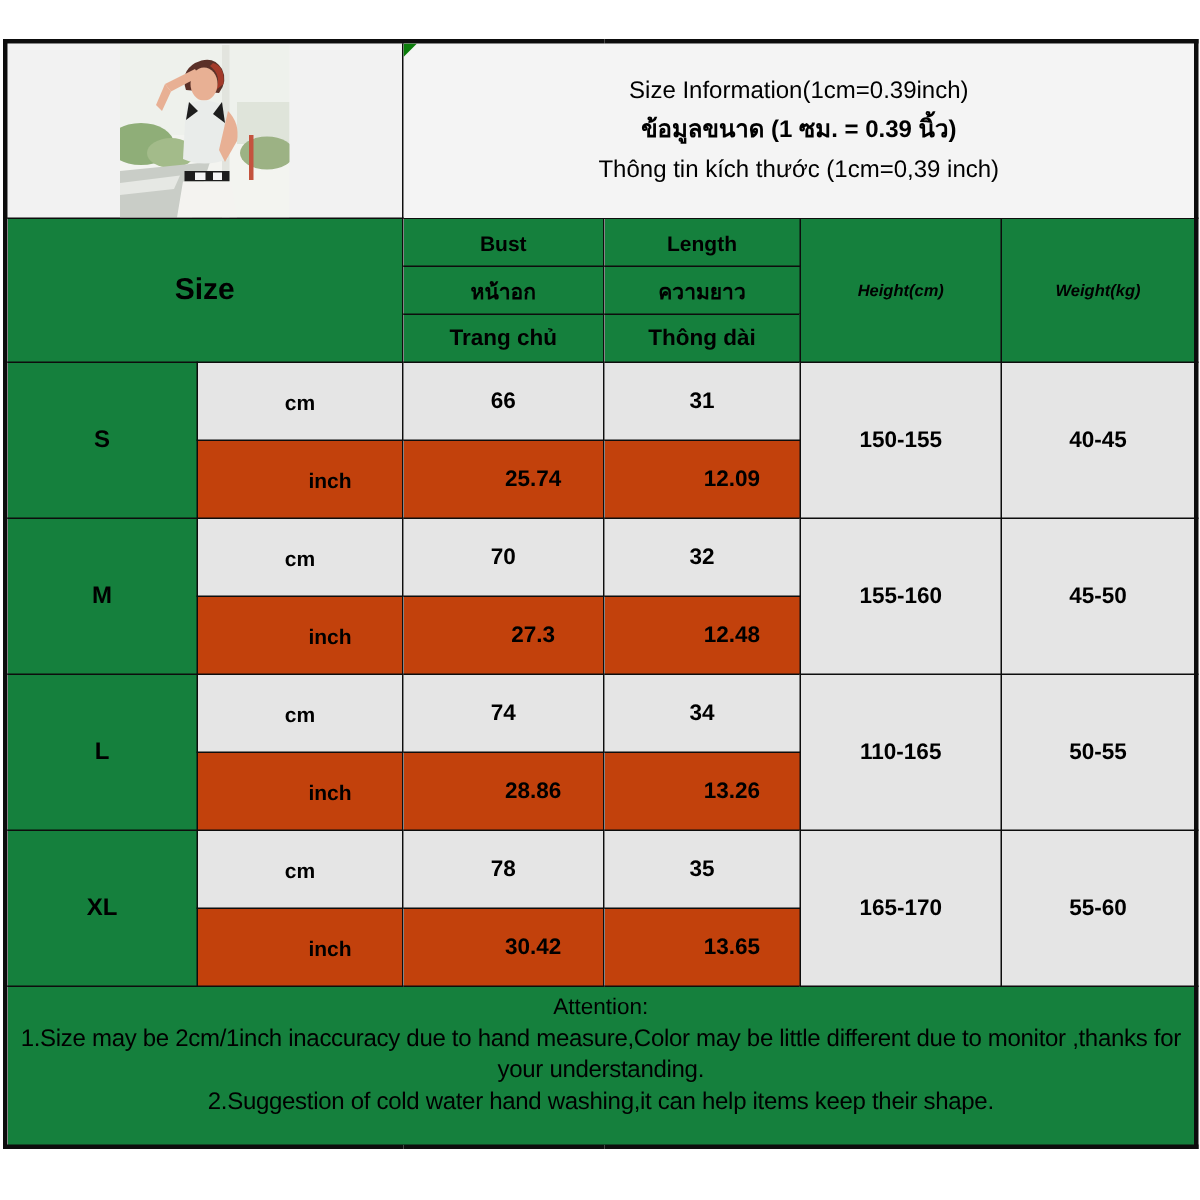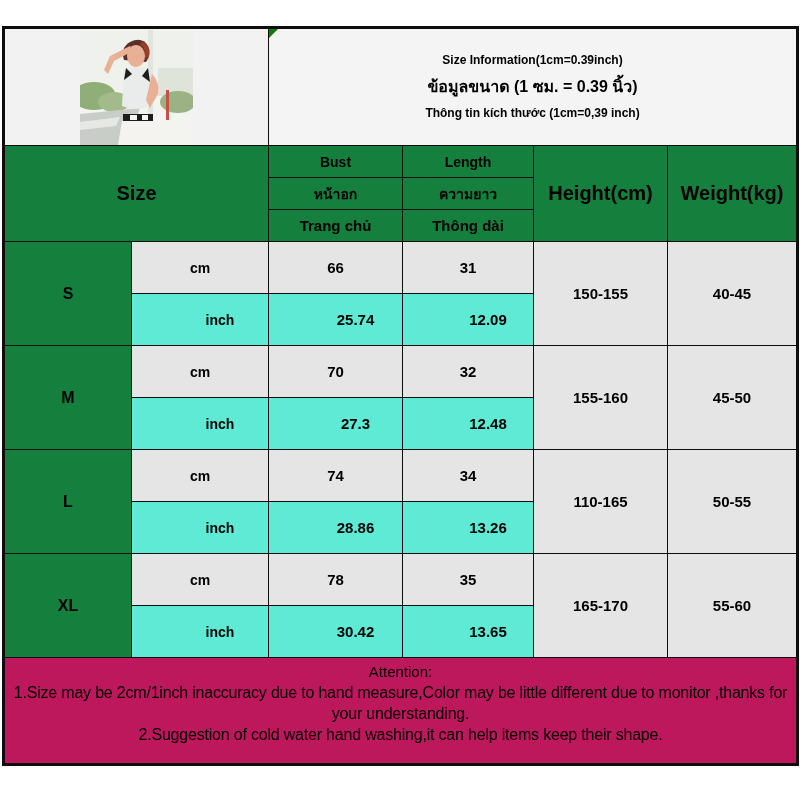--- a/index.html
+++ b/index.html
@@ -10,38 +10,38 @@
   }
   .sheet{position:absolute;left:0;top:0;width:800px;height:800px;background:#fff;}
   table.size-chart{
     position:absolute;left:2px;top:26px;width:794px;height:740px;
     border-collapse:collapse;table-layout:fixed;
     border:3px solid #0d0d0d;
   }
   td{border:1.5px solid #0d0d0d;text-align:center;vertical-align:middle;padding:0;overflow:hidden;}
   .hdr{background:#15803d;font-weight:bold;}
   .lt{background:#e5e5e5;}
-  .wh{background:#5eead4;padding-left:40px;}
+  .wh{background:#c2410c;padding-left:40px;}
   .photo-cell{background:#f2f2f2;}
   .info-cell{background:#f4f4f4;position:relative;}
-  .info-en,.info-vi{font-weight:bold;font-size:12px;line-height:27px;}
+  .info-en,.info-vi{font-weight:normal;font-size:16px;line-height:27px;}
   .info-th{font-weight:bold;font-size:16px;line-height:26px;}
   .corner-marker{
     position:absolute;left:0;top:0;width:0;height:0;
     border-style:solid;border-width:9px 9px 0 0;
     border-color:#0b7d0b transparent transparent transparent;
   }
   .size-title{font-size:20px;}
   .col-hd{font-size:14px;}
   .vi-hd{font-size:15px;}
-  .hw-hd{font-size:20px;}
+  .hw-hd{font-size:11px;font-style:italic;}
   .size-letter{font-size:16px;}
   .unit{font-size:14px;font-weight:bold;}
   .num{font-size:15px;font-weight:bold;}
-  .attn-cell{background:#be185d;vertical-align:top;padding-top:3px;}
+  .attn-cell{background:#15803d;vertical-align:top;padding-top:3px;}
   .attn-title{font-size:15px;line-height:21px;}
   .attn-line{font-size:16px;line-height:21px;letter-spacing:-0.2px;margin:0 8px;}
   .photo-wrap{display:flex;justify-content:center;align-items:center;height:100%;}
   tr.r-photo{height:118px;}
   tr.r-sub{height:32px;}
   tr.r-data{height:52px;}
 </style>
 </head>
 <body>
 

